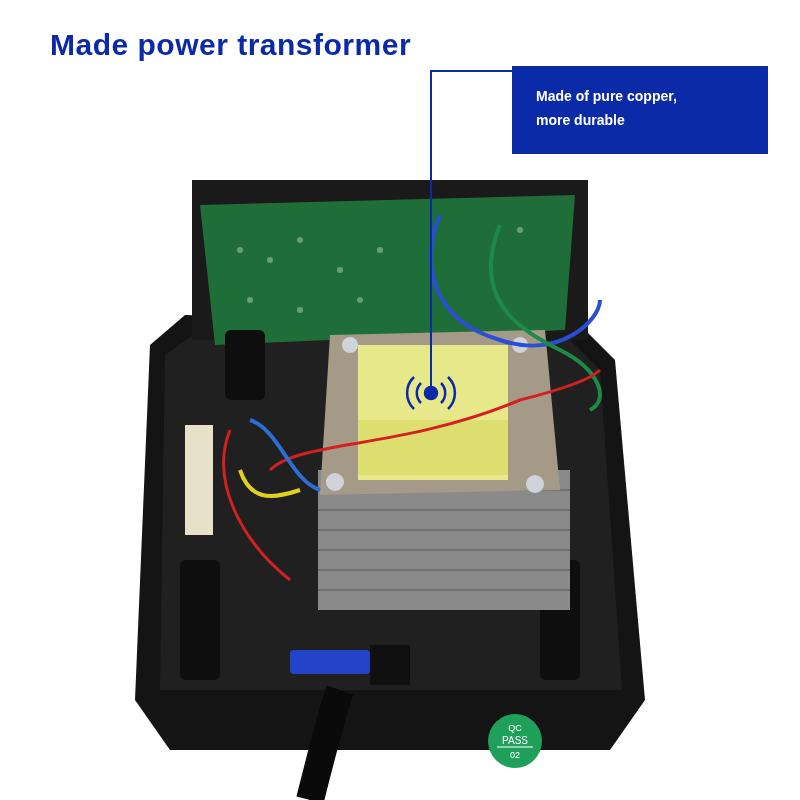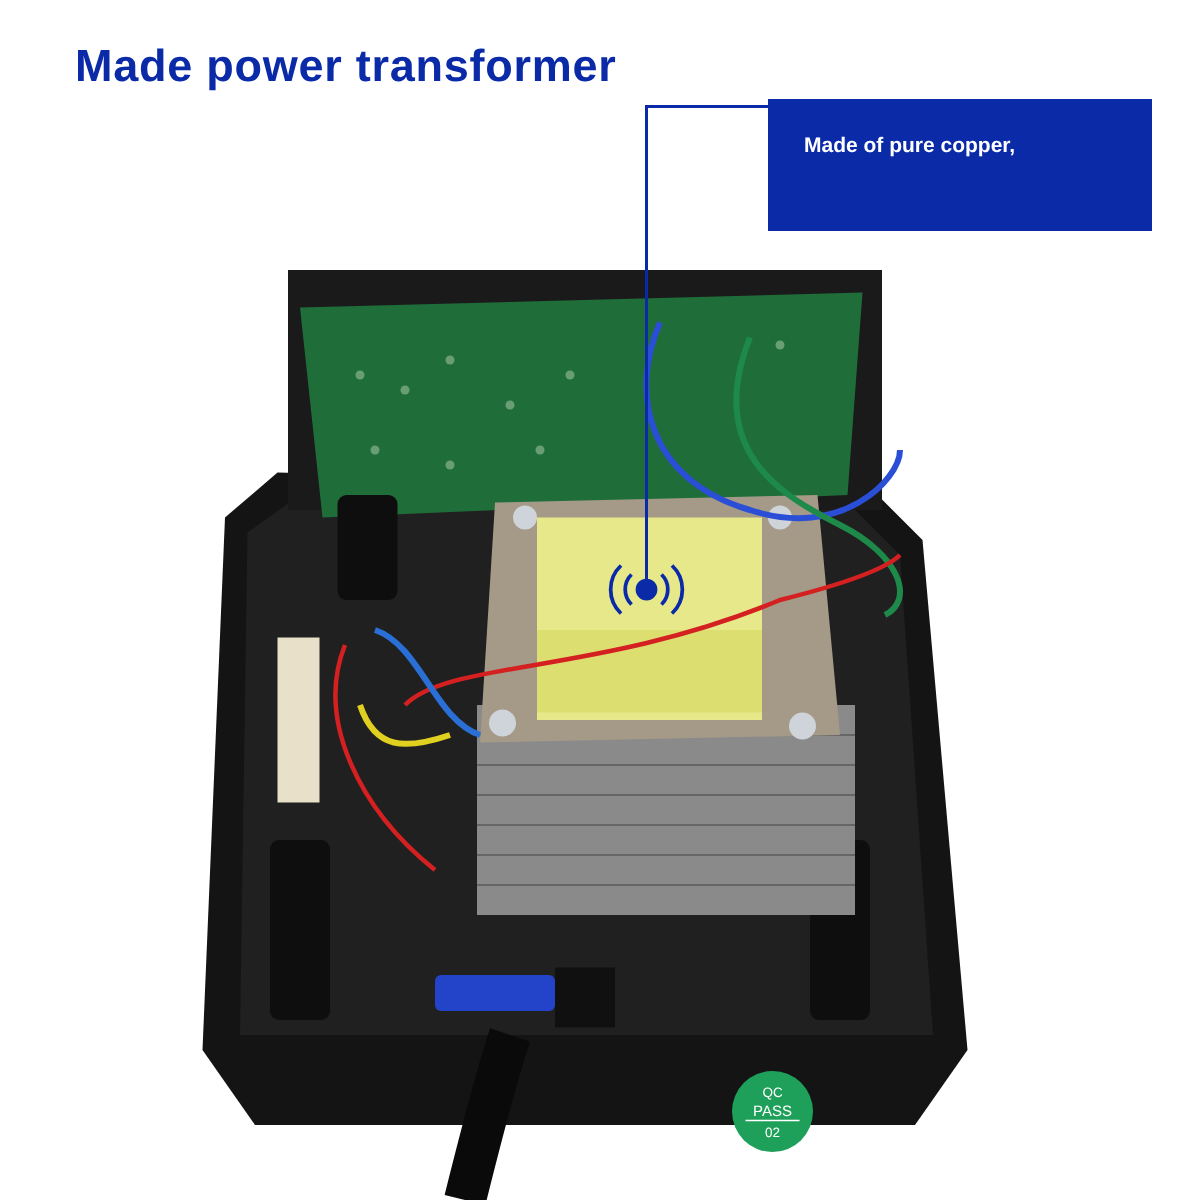--- a/index.html
+++ b/index.html
@@ -85,13 +85,14 @@
     <line x1="497" y1="747" x2="533" y2="747" stroke="#fff" stroke-width="1"></line>
     <text x="515" y="758" text-anchor="middle" font-size="9" fill="#fff" font-family="Liberation Sans, sans-serif">02</text>
   </g>
 </svg>
 
 <div class="title">Made power transformer</div>
 <div class="leader-h"></div>
 <div class="leader-v"></div>
 <div class="callout">
   <div>Made of pure copper,</div>
+  <div>more durable</div>
 </div>
 
 </body></html>

